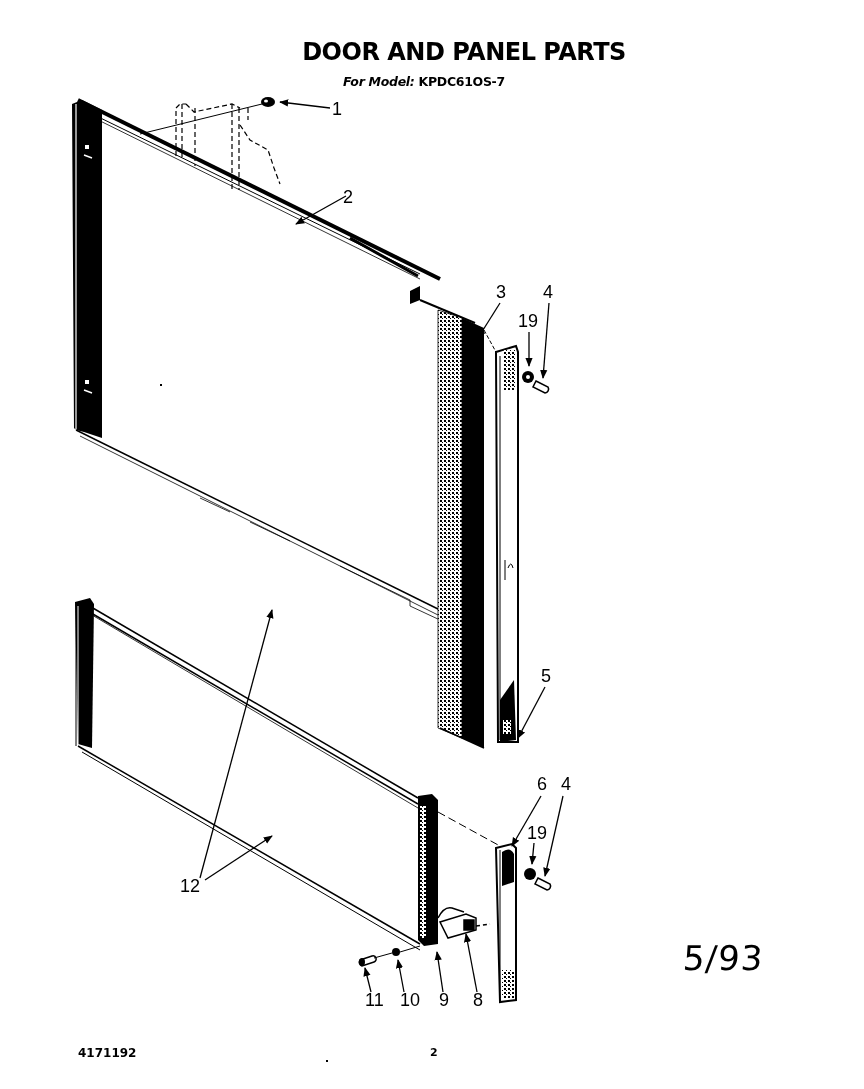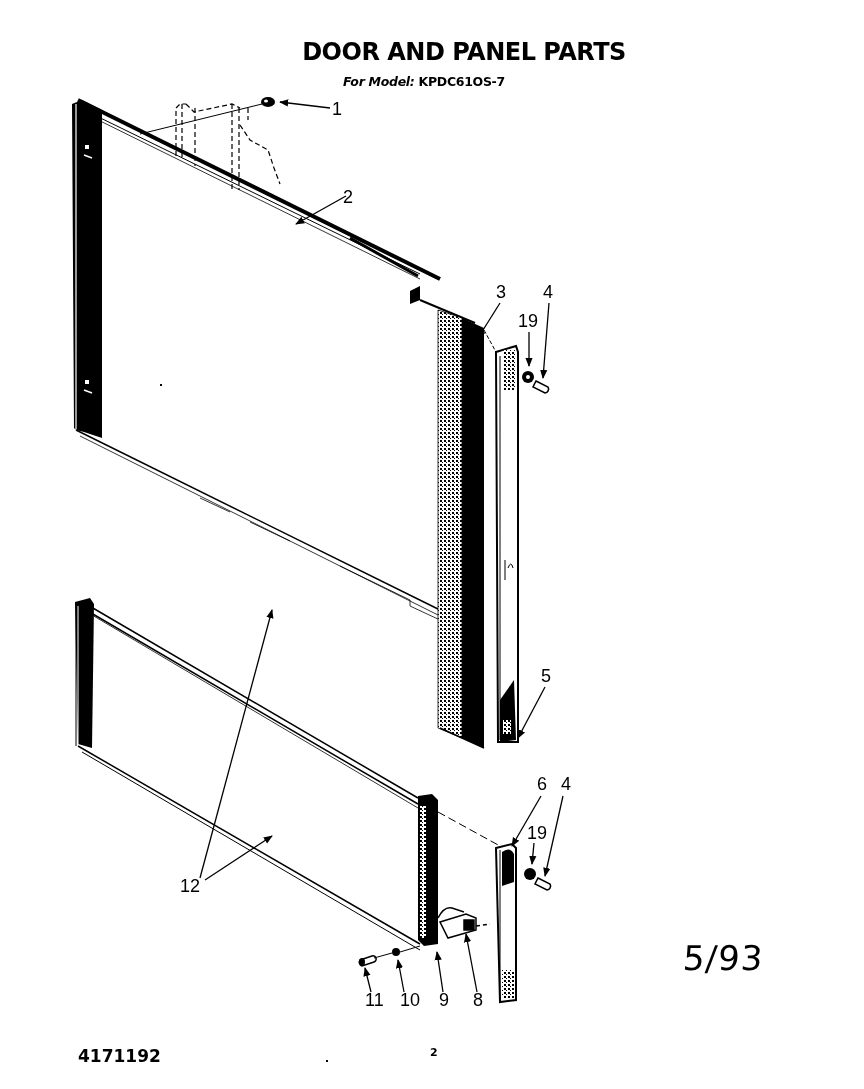--- a/index.html
+++ b/index.html
@@ -8,21 +8,21 @@
   .title { position: absolute; left: 0; width: 864px; top: 38px; text-align: center;
            font-family: "DejaVu Sans", sans-serif; font-weight: bold; font-size: 24px;
            letter-spacing: -0.5px; padding-left: 32px; }
   .subtitle { position: absolute; left: 0; width: 864px; top: 74px; text-align: center;
               font-family: "DejaVu Sans", sans-serif; font-weight: bold; font-size: 12.5px;
               letter-spacing: -0.3px; transform: translateX(-8px); }
   .subtitle .lbl { font-style: italic; text-align: right; }
   svg.diagram { position: absolute; left: 0; top: 0; }
   .callout { font-family: "Liberation Sans", sans-serif; font-size: 18px; fill: #000; }
   .footer-left { position: absolute; left: 78px; top: 1046px; font-family: "DejaVu Sans", sans-serif;
-                 font-weight: bold; font-size: 17px; }
+                 font-weight: bold; font-size: 12px; }
   .footer-center { position: absolute; left: 430px; top: 1046px; font-family: "DejaVu Sans", sans-serif;
                    font-weight: bold; font-size: 11px; }
   .handwritten { position: absolute; left: 683px; top: 938px; font-family: "DejaVu Sans", sans-serif;
                  font-size: 34px; font-weight: normal; letter-spacing: 1px; transform: skewX(-4deg); }
 </style>
 </head>
 <body>
 
 <div class="title">DOOR AND PANEL PARTS</div>
 <div class="subtitle">

